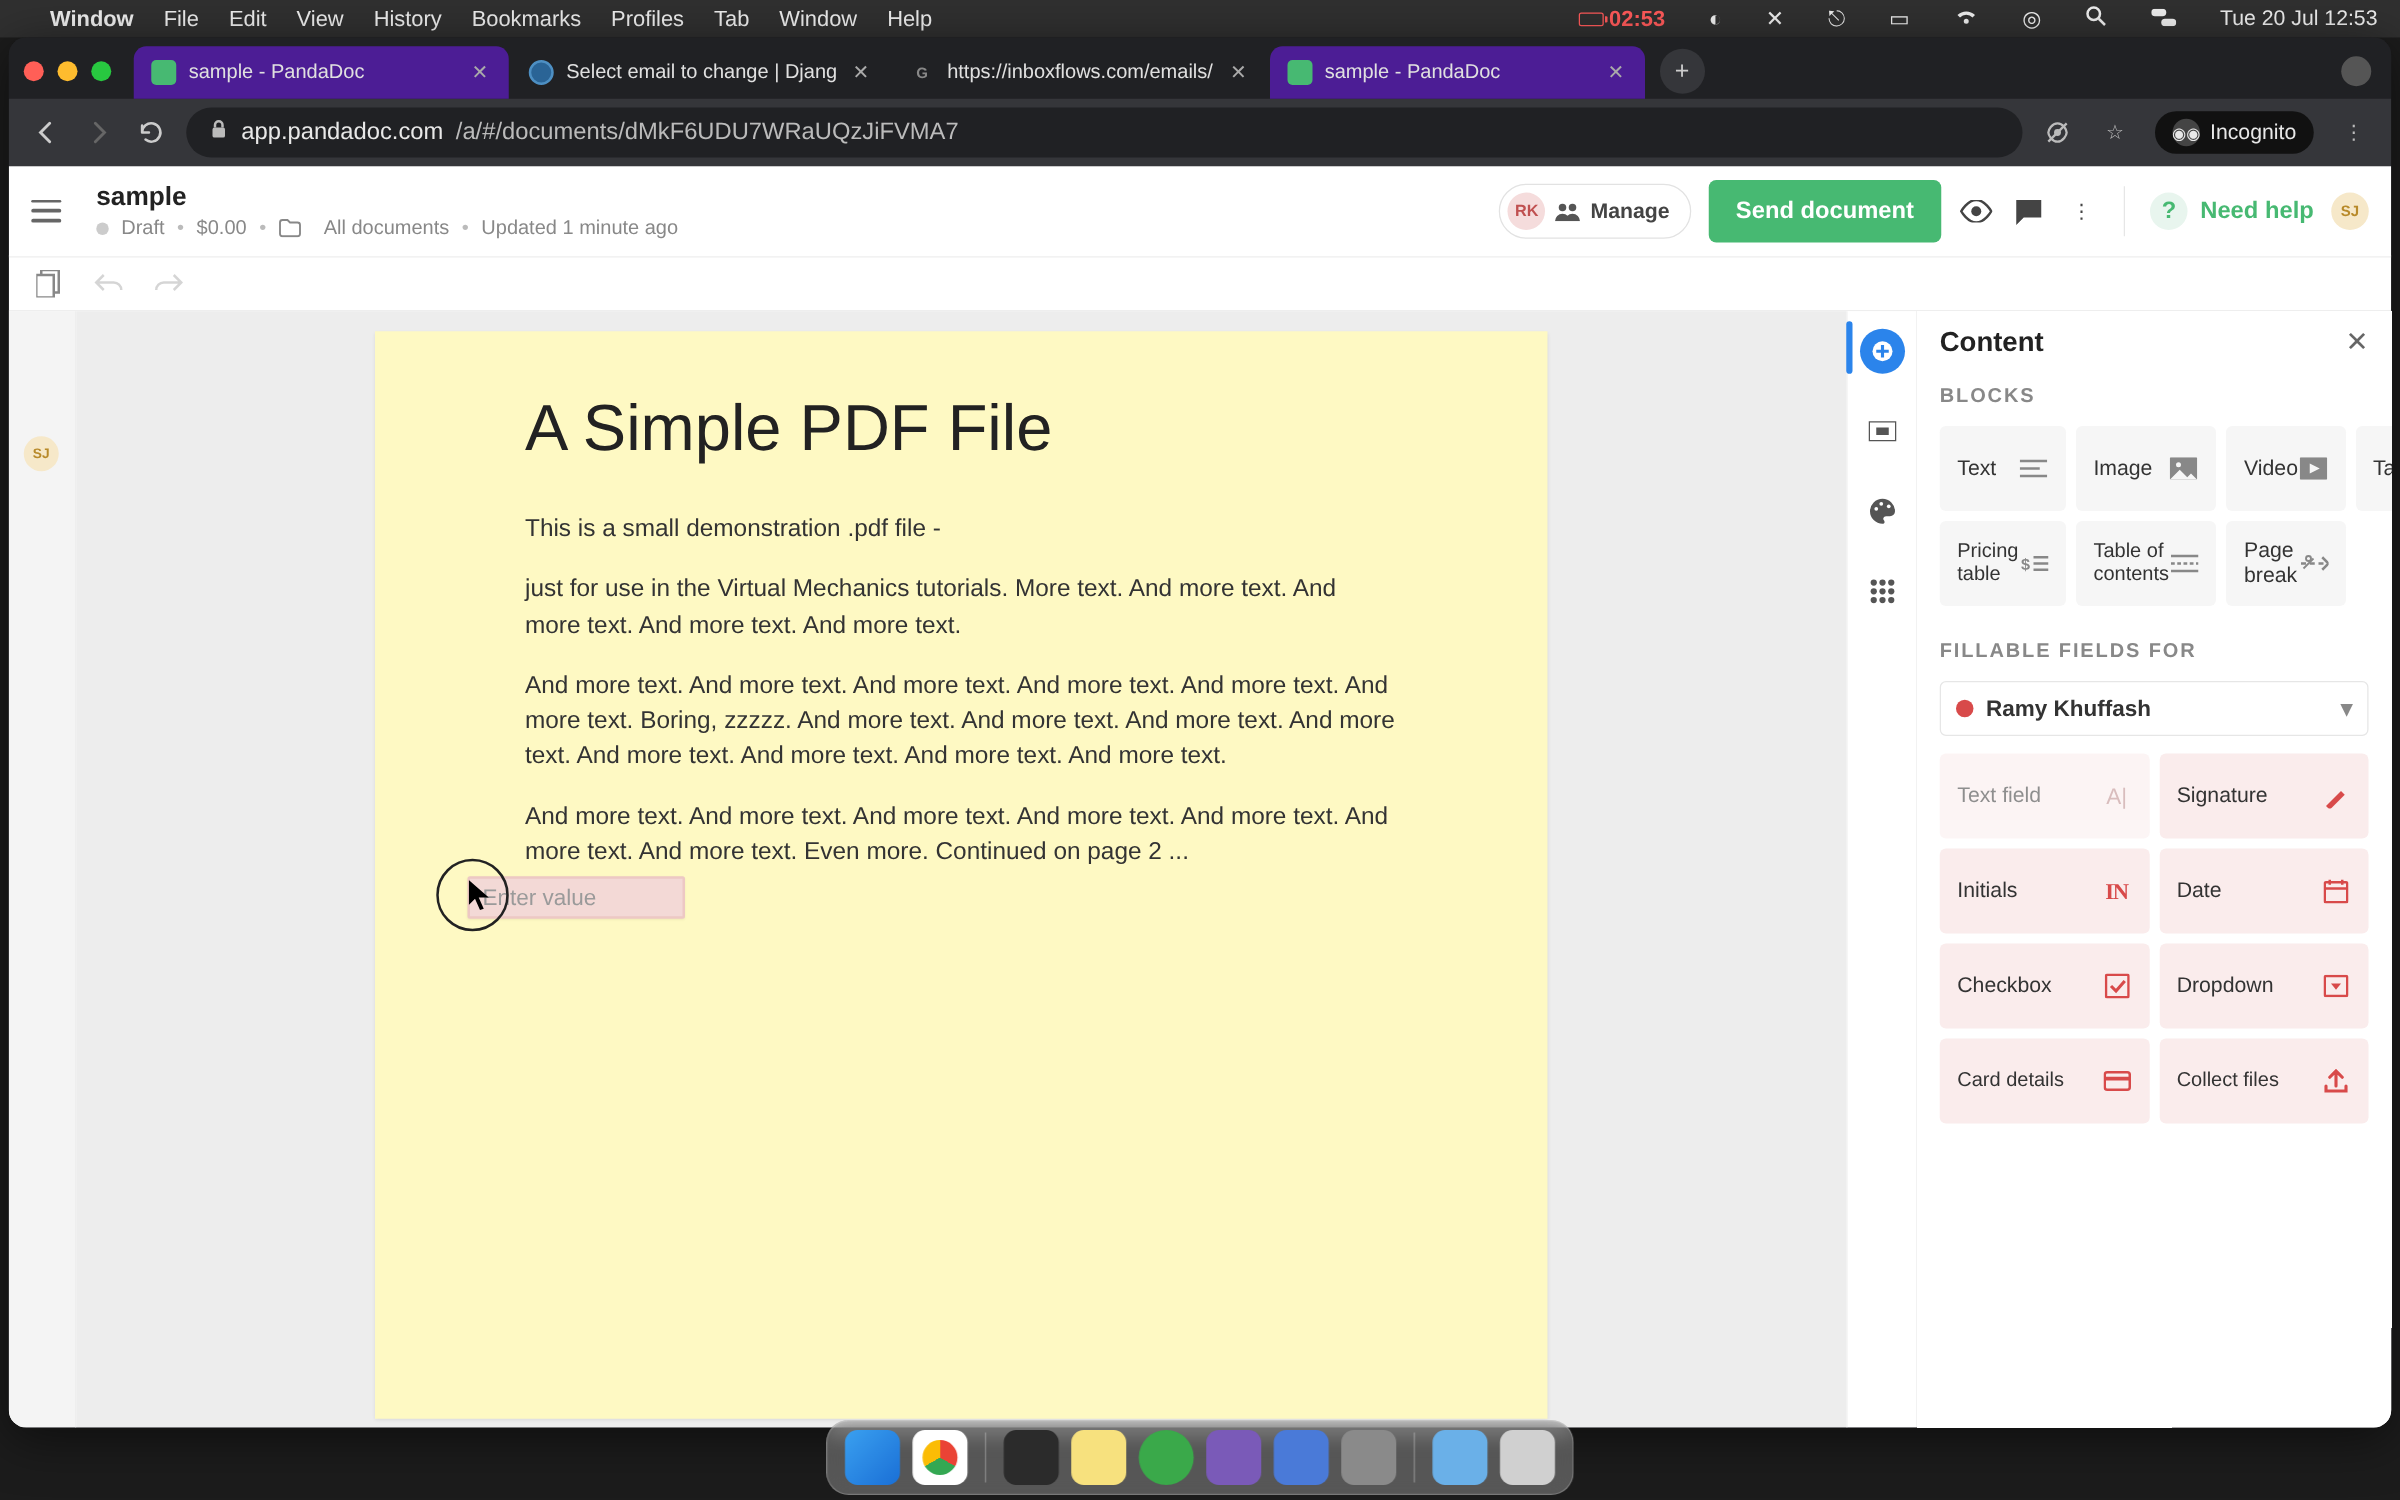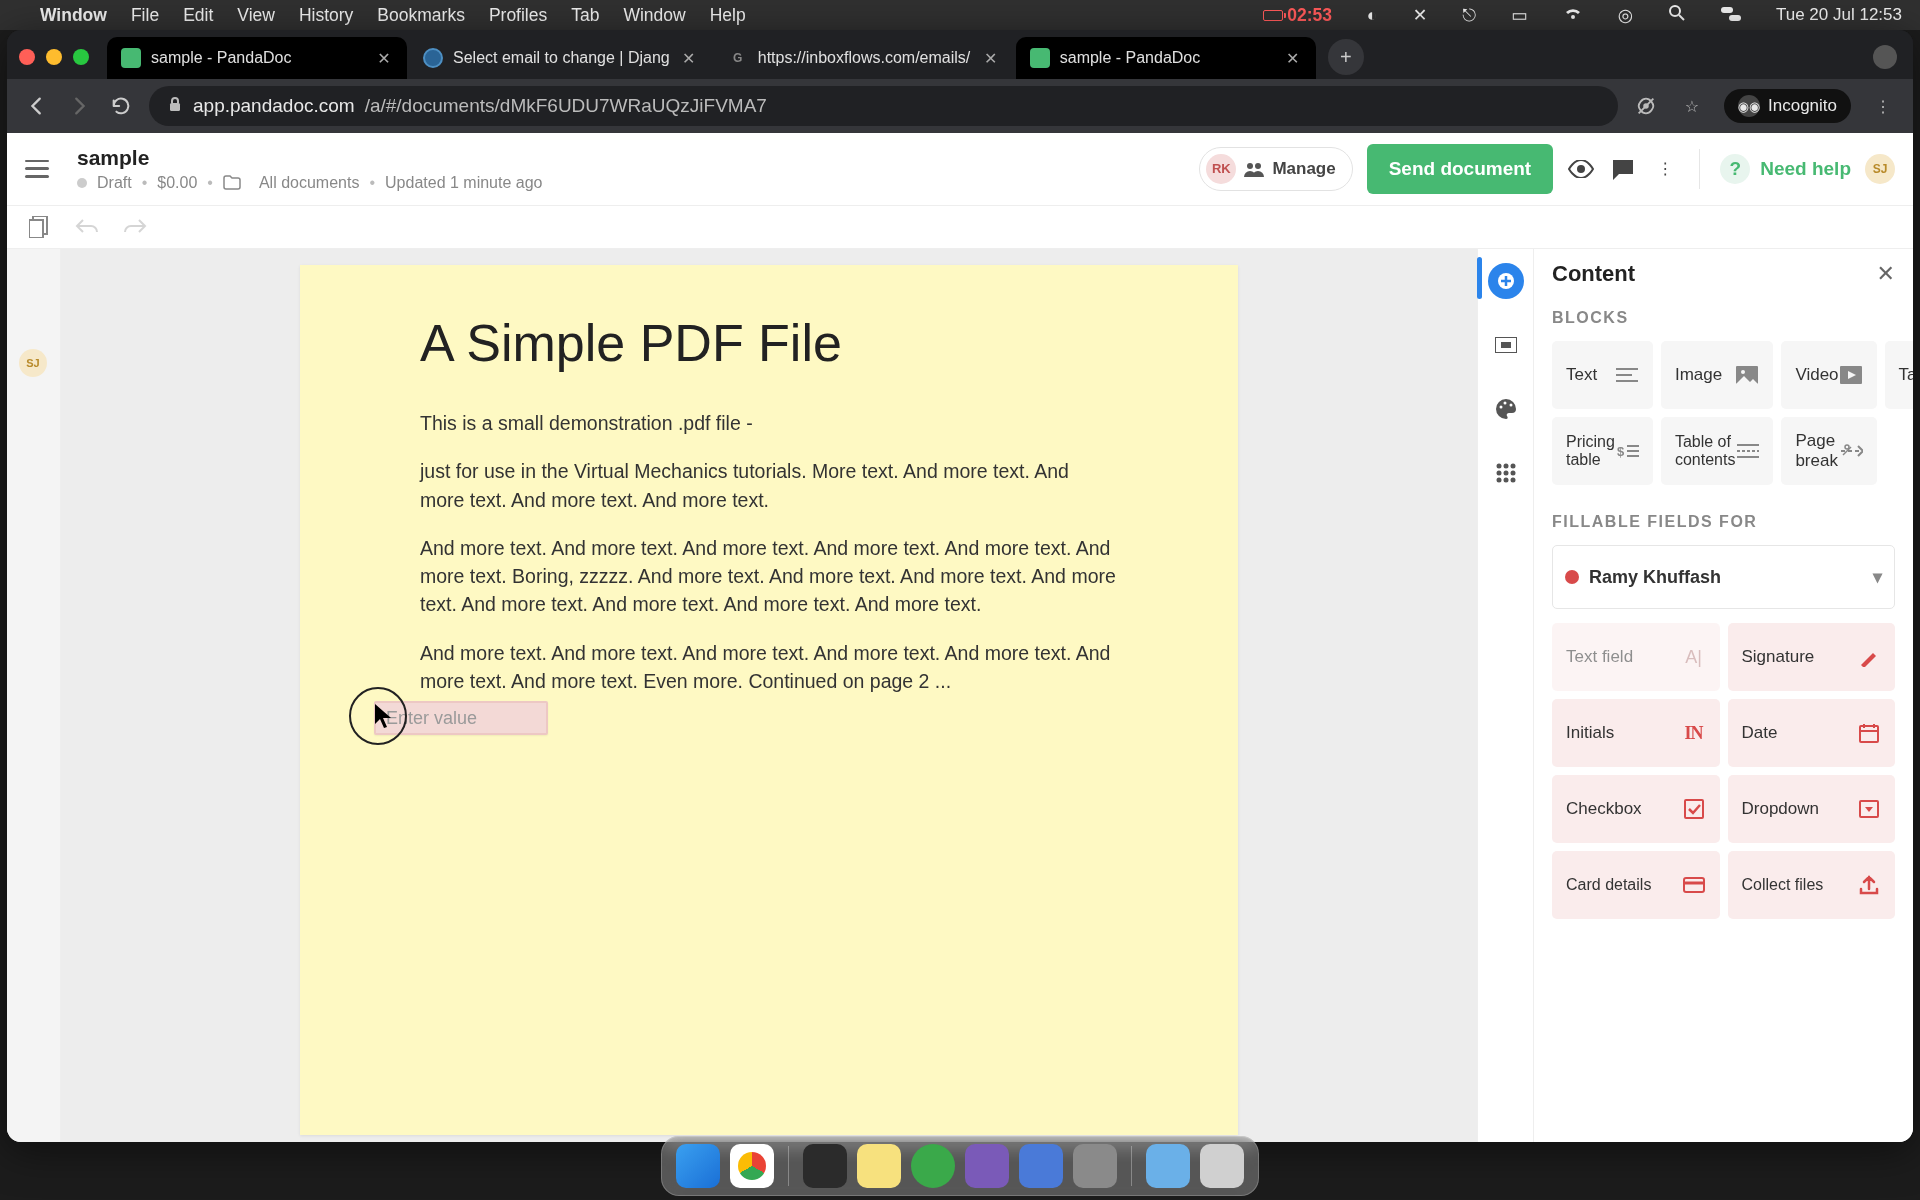--- a/index.html
+++ b/index.html
@@ -18,21 +18,21 @@
 .menubar svg { fill:#eee; }
 
 
 .chrome { position: absolute; top: 30px; left: 7px; right: 7px; height: 1112px; background:#202124; border-radius: 14px; overflow:hidden; box-shadow: 0 8px 40px rgba(0,0,0,0.5); }
 
 .tabstrip { height: 49px; background:#202124; display:flex; align-items:flex-end; padding: 4px 12px 0 12px; }
 .traffic { display:flex; gap:11px; align-items:center; margin-right: 18px; margin-bottom:14px; }
 .traffic .dot { width:16px; height:16px; border-radius:50%; }
 .traffic .red{ background:#ff5f57;} .traffic .yellow{background:#febc2e;} .traffic .green{background:#28c840;}
 
-.tab { height:42px; background:#000000; border-radius:10px 10px 0 0; display:flex; align-items:center; padding: 0 14px; margin-right:2px; min-width:300px; color:#e0e0e0; font-size:16px; gap:10px; position:relative; }
+.tab { height:42px; background:#4c1d95; border-radius:10px 10px 0 0; display:flex; align-items:center; padding: 0 14px; margin-right:2px; min-width:300px; color:#e0e0e0; font-size:16px; gap:10px; position:relative; }
 .tab .favicon { width:20px; height:20px; border-radius:4px; display:flex; align-items:center; justify-content:center; font-size:12px; }
 .tab .fav-pd { background:#47b972; }
 .tab .fav-dj { width:20px;height:20px; border-radius:50%; background:#2a6496; border:2px solid #4d8fc3; box-sizing:border-box;}
 .tab .fav-text { color:#888; font-weight:600; }
 .tab .close { margin-left:auto; width:18px;height:18px; display:flex;align-items:center;justify-content:center; color:#aaa; }
 .tab.bg { background:transparent; }
 .newtab { width:36px; height:36px; border-radius:50%; background:#35363a; display:flex; align-items:center; justify-content:center; color:#ccc; margin-left:10px; margin-bottom:4px; font-size:20px; }
 .tabstrip .spacer { flex:1; }
 .incog-pill { width:24px;height:24px; border-radius:50%; background:#555; margin-bottom:10px; margin-right:4px; }
 
@@ -96,21 +96,21 @@
 .panel-title { font-size:22px; font-weight:700; color:#222; }
 .panel-close { margin-left:auto; font-size:22px; color:#666; }
 .section-label { font-size:16px; letter-spacing:1.5px; color:#888; font-weight:600; margin: 12px 0 14px 0; }
 
 .block-grid { display:grid; grid-template-columns: 1fr 1fr 1fr 1fr; gap:8px; margin-bottom: 28px;}
 .block { background:#f6f6f6; border-radius:5px; height:68px; display:flex; align-items:center; justify-content:space-between; padding:0 14px; font-size:17px; color:#333; font-weight:500;}
 .block.small-text { font-size:16px; line-height:1.15; }
 .block .bicon { color:#888; width:24px; display:flex;justify-content:center; }
 .block.single { grid-column: span 1; }
 
-.recipient-row { display:flex; align-items:center; gap:10px; border:1px solid #e6e6e6; border-radius:5px; padding:20px 12px; margin-bottom:14px; font-size:18px; font-weight:600; color:#333;}
+.recipient-row { display:flex; align-items:center; gap:10px; border:1px solid #e6e6e6; border-radius:5px; padding:10px 12px; margin-bottom:14px; font-size:18px; font-weight:600; color:#333;}
 .recipient-row .r-dot { width:14px;height:14px; border-radius:50%; background:#d84a4a; }
 .recipient-row .chev { margin-left:auto; color:#888; }
 
 .field-grid { display:grid; grid-template-columns: 1fr 1fr; gap:8px; }
 .field { background:#faecec; border-radius:5px; height:68px; display:flex; align-items:center; justify-content:space-between; padding:0 14px; font-size:17px; color:#333; font-weight:500;}
 .field.muted { opacity:0.55; }
 .field .ficon { color:#d84a4a; width:24px; display:flex; justify-content:center; font-size:18px; }
 .field.small-text { font-size:16px; line-height:1.15; }
 
 

